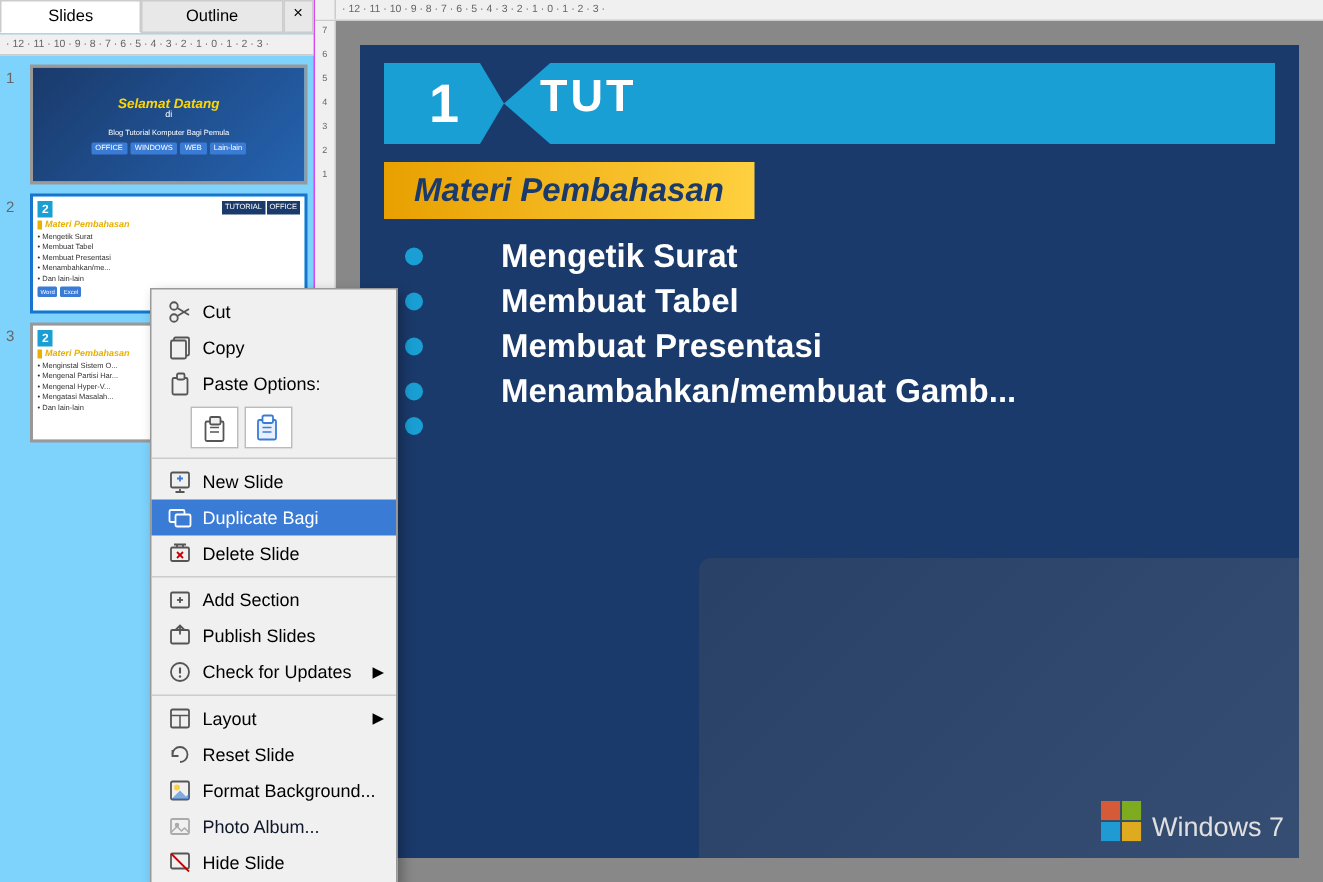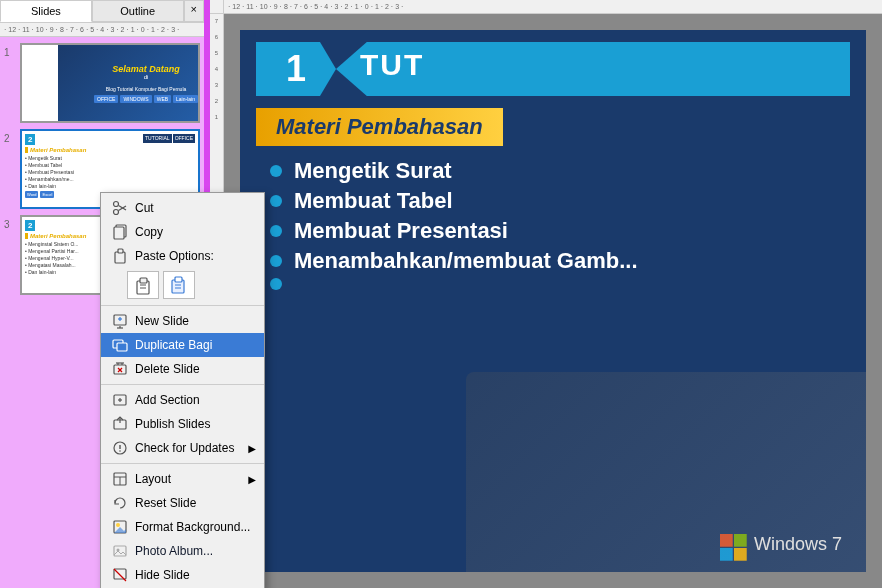--- a/index.html
+++ b/index.html
@@ -5,35 +5,35 @@
     * { margin: 0; padding: 0; box-sizing: border-box; }
     body { width: 882px; height: 588px; overflow: hidden; font-family: 'Segoe UI', Arial, sans-serif; background: #c0c0c0; position: relative; }
 
     
     .app-container { display: flex; flex-direction: column; width: 882px; height: 588px; }
 
     
     .main-area { display: flex; flex: 1; overflow: hidden; }
 
     
-    .sidebar { width: 210px; background: #f0abfc; border-right: 6px solid #d946ef; display: flex; flex-direction: column; flex-shrink: 0; }
+    .sidebar { width: 210px; background: #7dd3fc; border-right: 1px solid #d946ef; display: flex; flex-direction: column; flex-shrink: 0; }
     .sidebar-tabs { display: flex; border-bottom: 1px solid #ccc; }
     .sidebar-tab { flex: 1; padding: 4px 8px; font-size: 11px; cursor: pointer; background: #e8e8e8; border: 1px solid #ccc; text-align: center; }
     .sidebar-tab.active { background: #fff; border-bottom: 1px solid #fff; }
     .close-btn { padding: 2px 6px; font-size: 11px; cursor: pointer; background: #e8e8e8; border: 1px solid #ccc; }
 
     
     .slides-panel { flex: 1; overflow-y: auto; padding: 6px 4px; }
     .slide-thumb-row { display: flex; align-items: flex-start; margin-bottom: 6px; }
     .slide-num { font-size: 10px; color: #666; width: 16px; flex-shrink: 0; margin-top: 4px; }
     .slide-thumb { flex: 1; border: 2px solid #999; background: #fff; cursor: pointer; position: relative; overflow: hidden; height: 80px; }
     .slide-thumb.selected { border: 2px solid #1874CD; }
 
     
-    .thumb1-bg { background: linear-gradient(135deg, #1a3a6b 0%, #2563b0 100%); width: 100%; height: 100%; display: flex; flex-direction: column; align-items: center; justify-content: center; padding: 22px; margin-left: 36px; }
+    .thumb1-bg { background: linear-gradient(135deg, #1a3a6b 0%, #2563b0 100%); width: 100%; height: 100%; display: flex; flex-direction: column; align-items: center; justify-content: center; padding: 22px; }
     .thumb1-title { color: #ffd700; font-size: 9px; font-weight: bold; text-align: center; font-style: italic; }
     .thumb1-bar { width: 90%; height: 8px; background: linear-gradient(90deg, #e8b000, #ffd700); margin: 3px 0; border-radius: 1px; }
     .thumb1-buttons { display: flex; gap: 2px; margin-top: 3px; }
     .thumb1-btn { background: #3a7bd5; color: #fff; font-size: 5px; padding: 1px 3px; border-radius: 1px; }
 
     
     .thumb2-bg { background: #fff; width: 100%; height: 100%; padding: 3px; }
     .thumb2-header { display: flex; gap: 2px; margin-bottom: 2px; }
     .thumb2-num { background: #1a9fd4; color: #fff; font-size: 8px; font-weight: bold; padding: 1px 3px; }
     .thumb2-tags { display: flex; gap: 1px; justify-content: flex-end; margin-bottom: 2px; }
@@ -48,25 +48,25 @@
     .thumb3-bg { background: #fff; width: 100%; height: 100%; padding: 3px; }
 
     
     .ruler-vertical { width: 14px; background: #f0f0f0; border-right: 1px solid #ccc; flex-shrink: 0; font-size: 7px; color: #666; display: flex; flex-direction: column; align-items: center; padding-top: 4px; }
     .ruler-v-mark { height: 16px; display: flex; align-items: flex-start; justify-content: center; font-size: 6px; color: #666; }
 
     
     .canvas-area { flex: 1; background: #888; position: relative; overflow: hidden; }
 
     .slide-bullets { padding: 6px 30px; }
-    .slide-bullet { display: flex; align-items: center; margin-bottom: 4px; }
+    .slide-bullet { display: flex; align-items: center; margin-bottom: 4px; gap: 40px; }
     .bullet-dot { width: 12px; height: 12px; background: #1a9fd4; border-radius: 50%; margin-right: 12px; flex-shrink: 0; }
     .bullet-text { color: #fff; font-size: 22px; font-weight: 600; }
 
-    .windows-logo { position: absolute; bottom: 10px; right: 24px; display: flex; align-items: flex-start; gap: 6px; padding-left: 25px; }
+    .windows-logo { position: absolute; bottom: 10px; right: 10px; display: flex; align-items: flex-end; gap: 6px; padding-left: 25px; }
     .win-logo { width: 28px; height: 28px; }
 
     
     .context-menu { position: absolute; top: 192px; left: 100px; width: 165px; background: #f0f0f0; border: 1px solid #999; box-shadow: 3px 3px 8px rgba(0,0,0,0.3); z-index: 100; font-size: 12px; padding: 3px 0; }
     .menu-item { display: flex; align-items: center; padding: 3px 8px; cursor: pointer; color: #000; position: relative; min-height: 22px; }
     .menu-item:hover, .menu-item.highlighted { background: #3a7bd5; color: #fff; }
     .menu-item.disabled { color: #0f172a; cursor: default; }
     .menu-separator { height: 1px; background: #ccc; margin: 3px 0; }
     .menu-icon { width: 22px; height: 18px; display: flex; align-items: center; justify-content: center; flex-shrink: 0; margin-right: 4px; }
     .menu-icon svg { width: 16px; height: 16px; }

